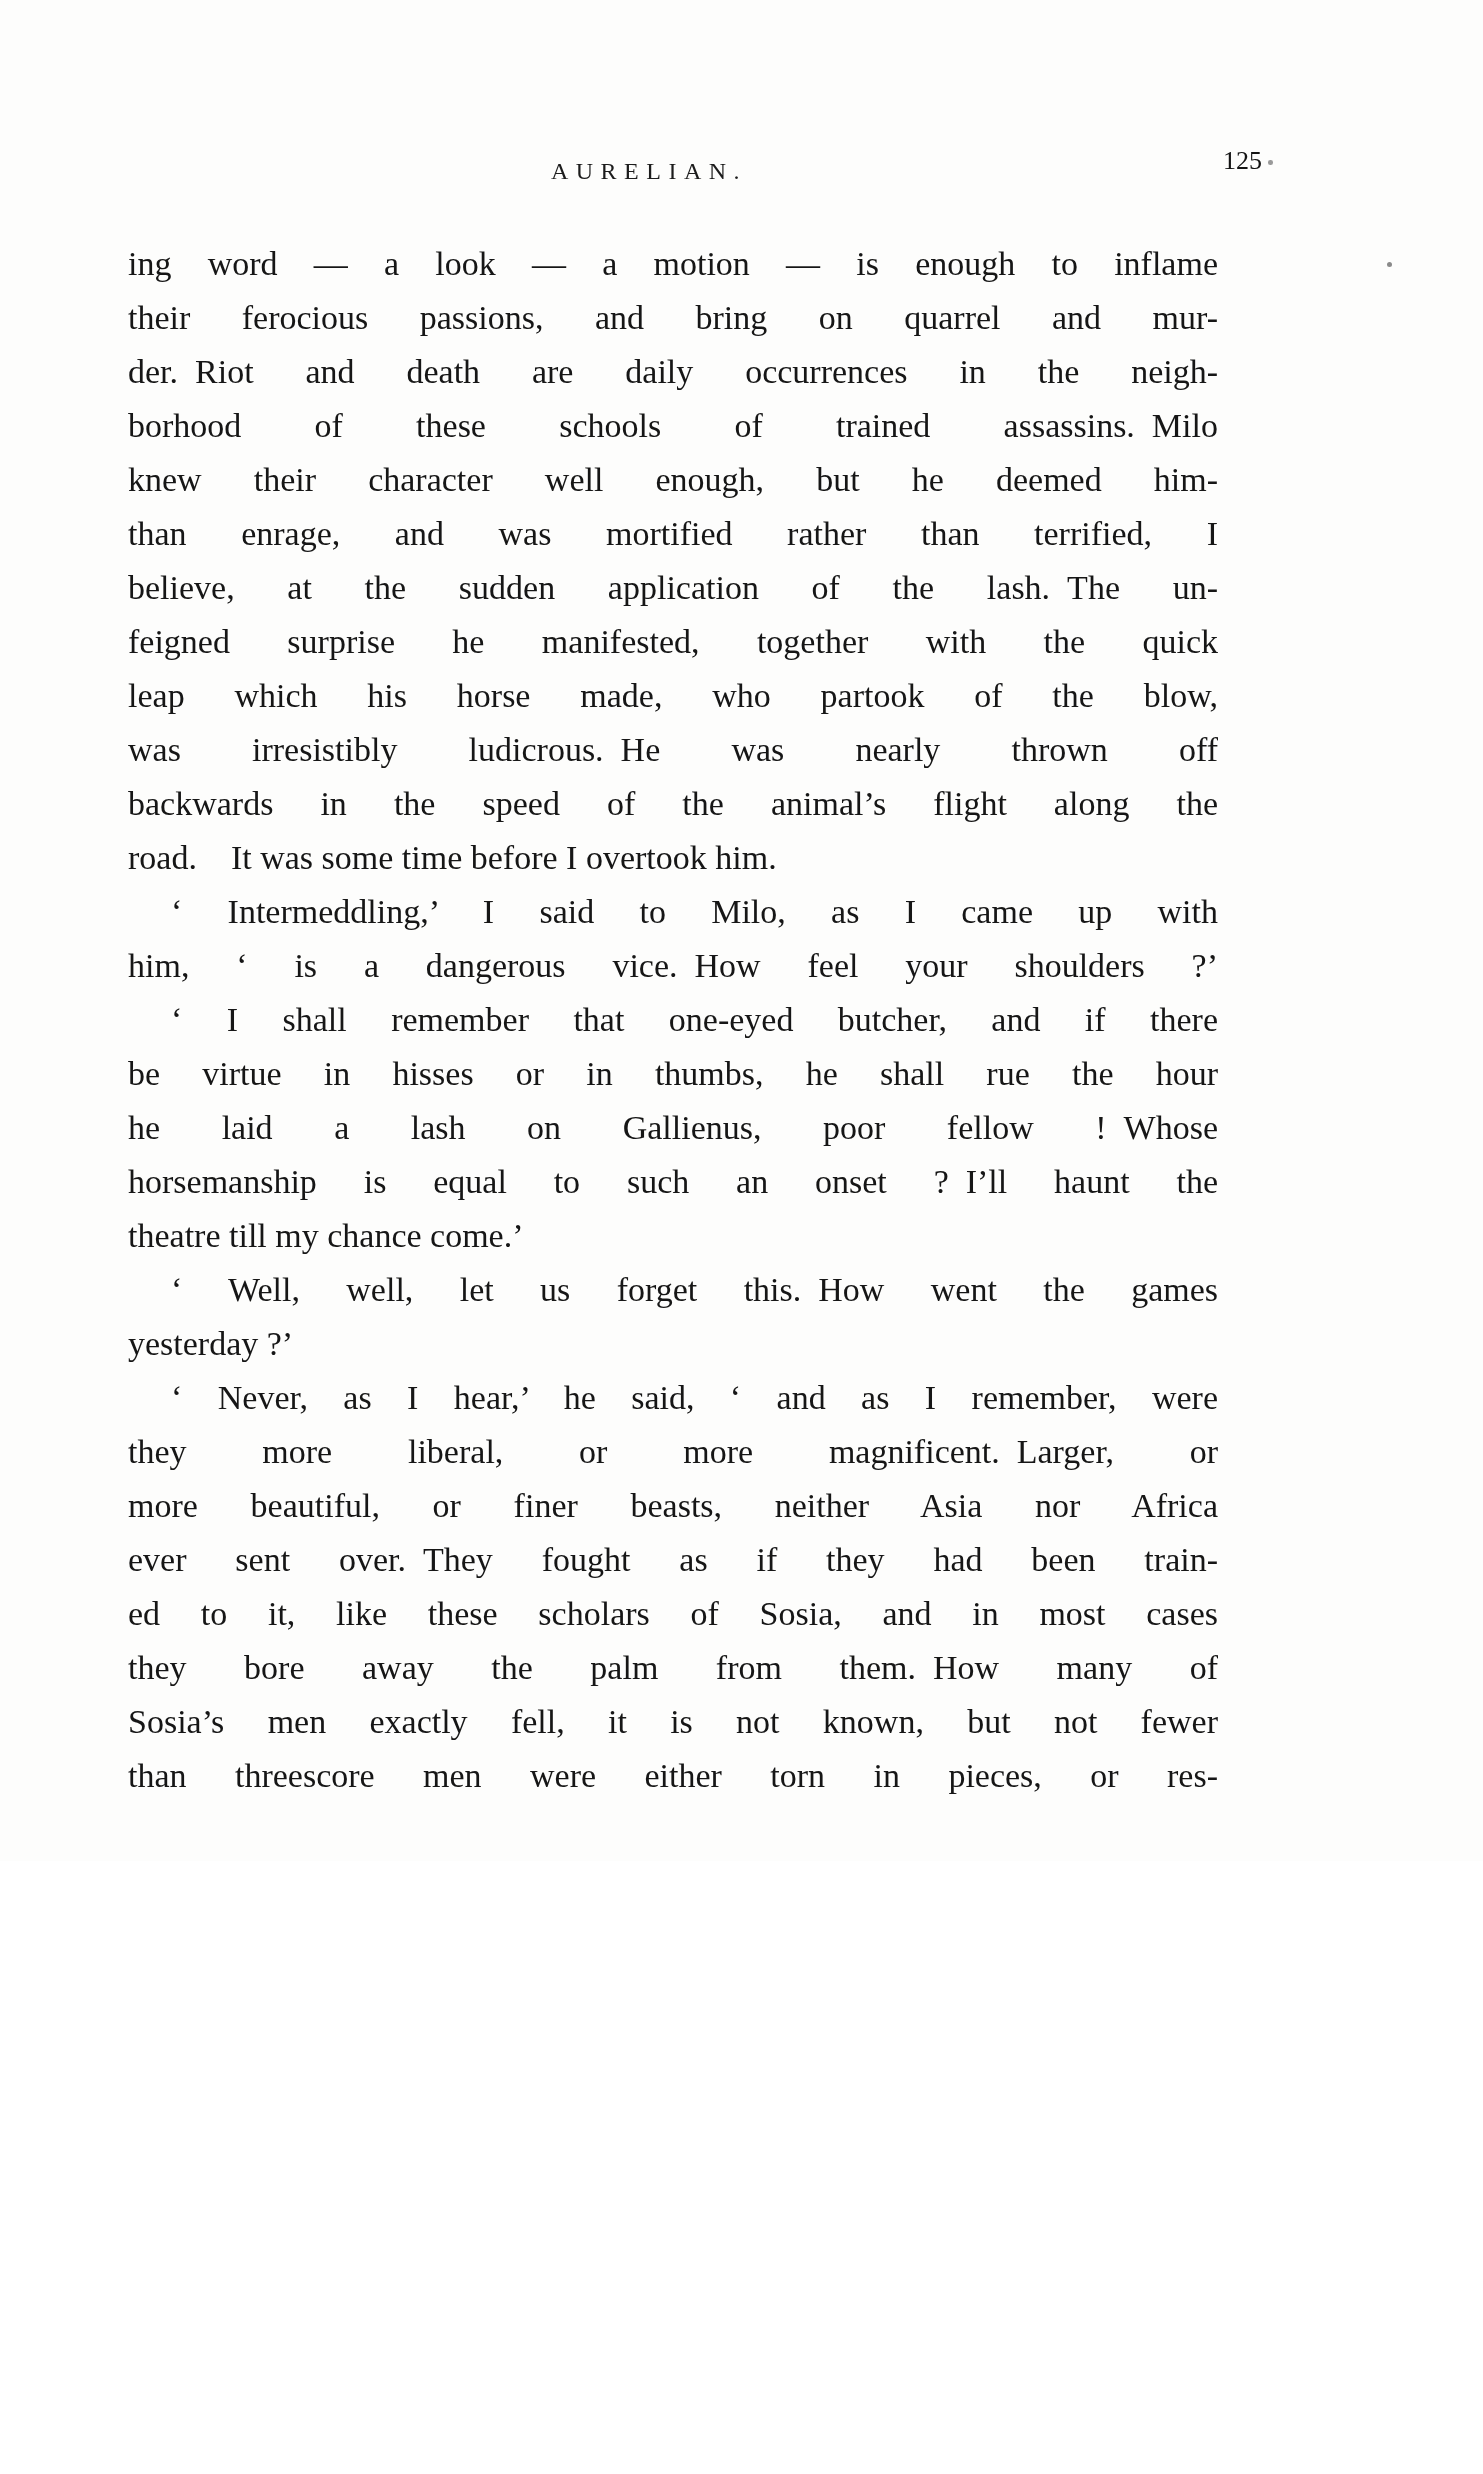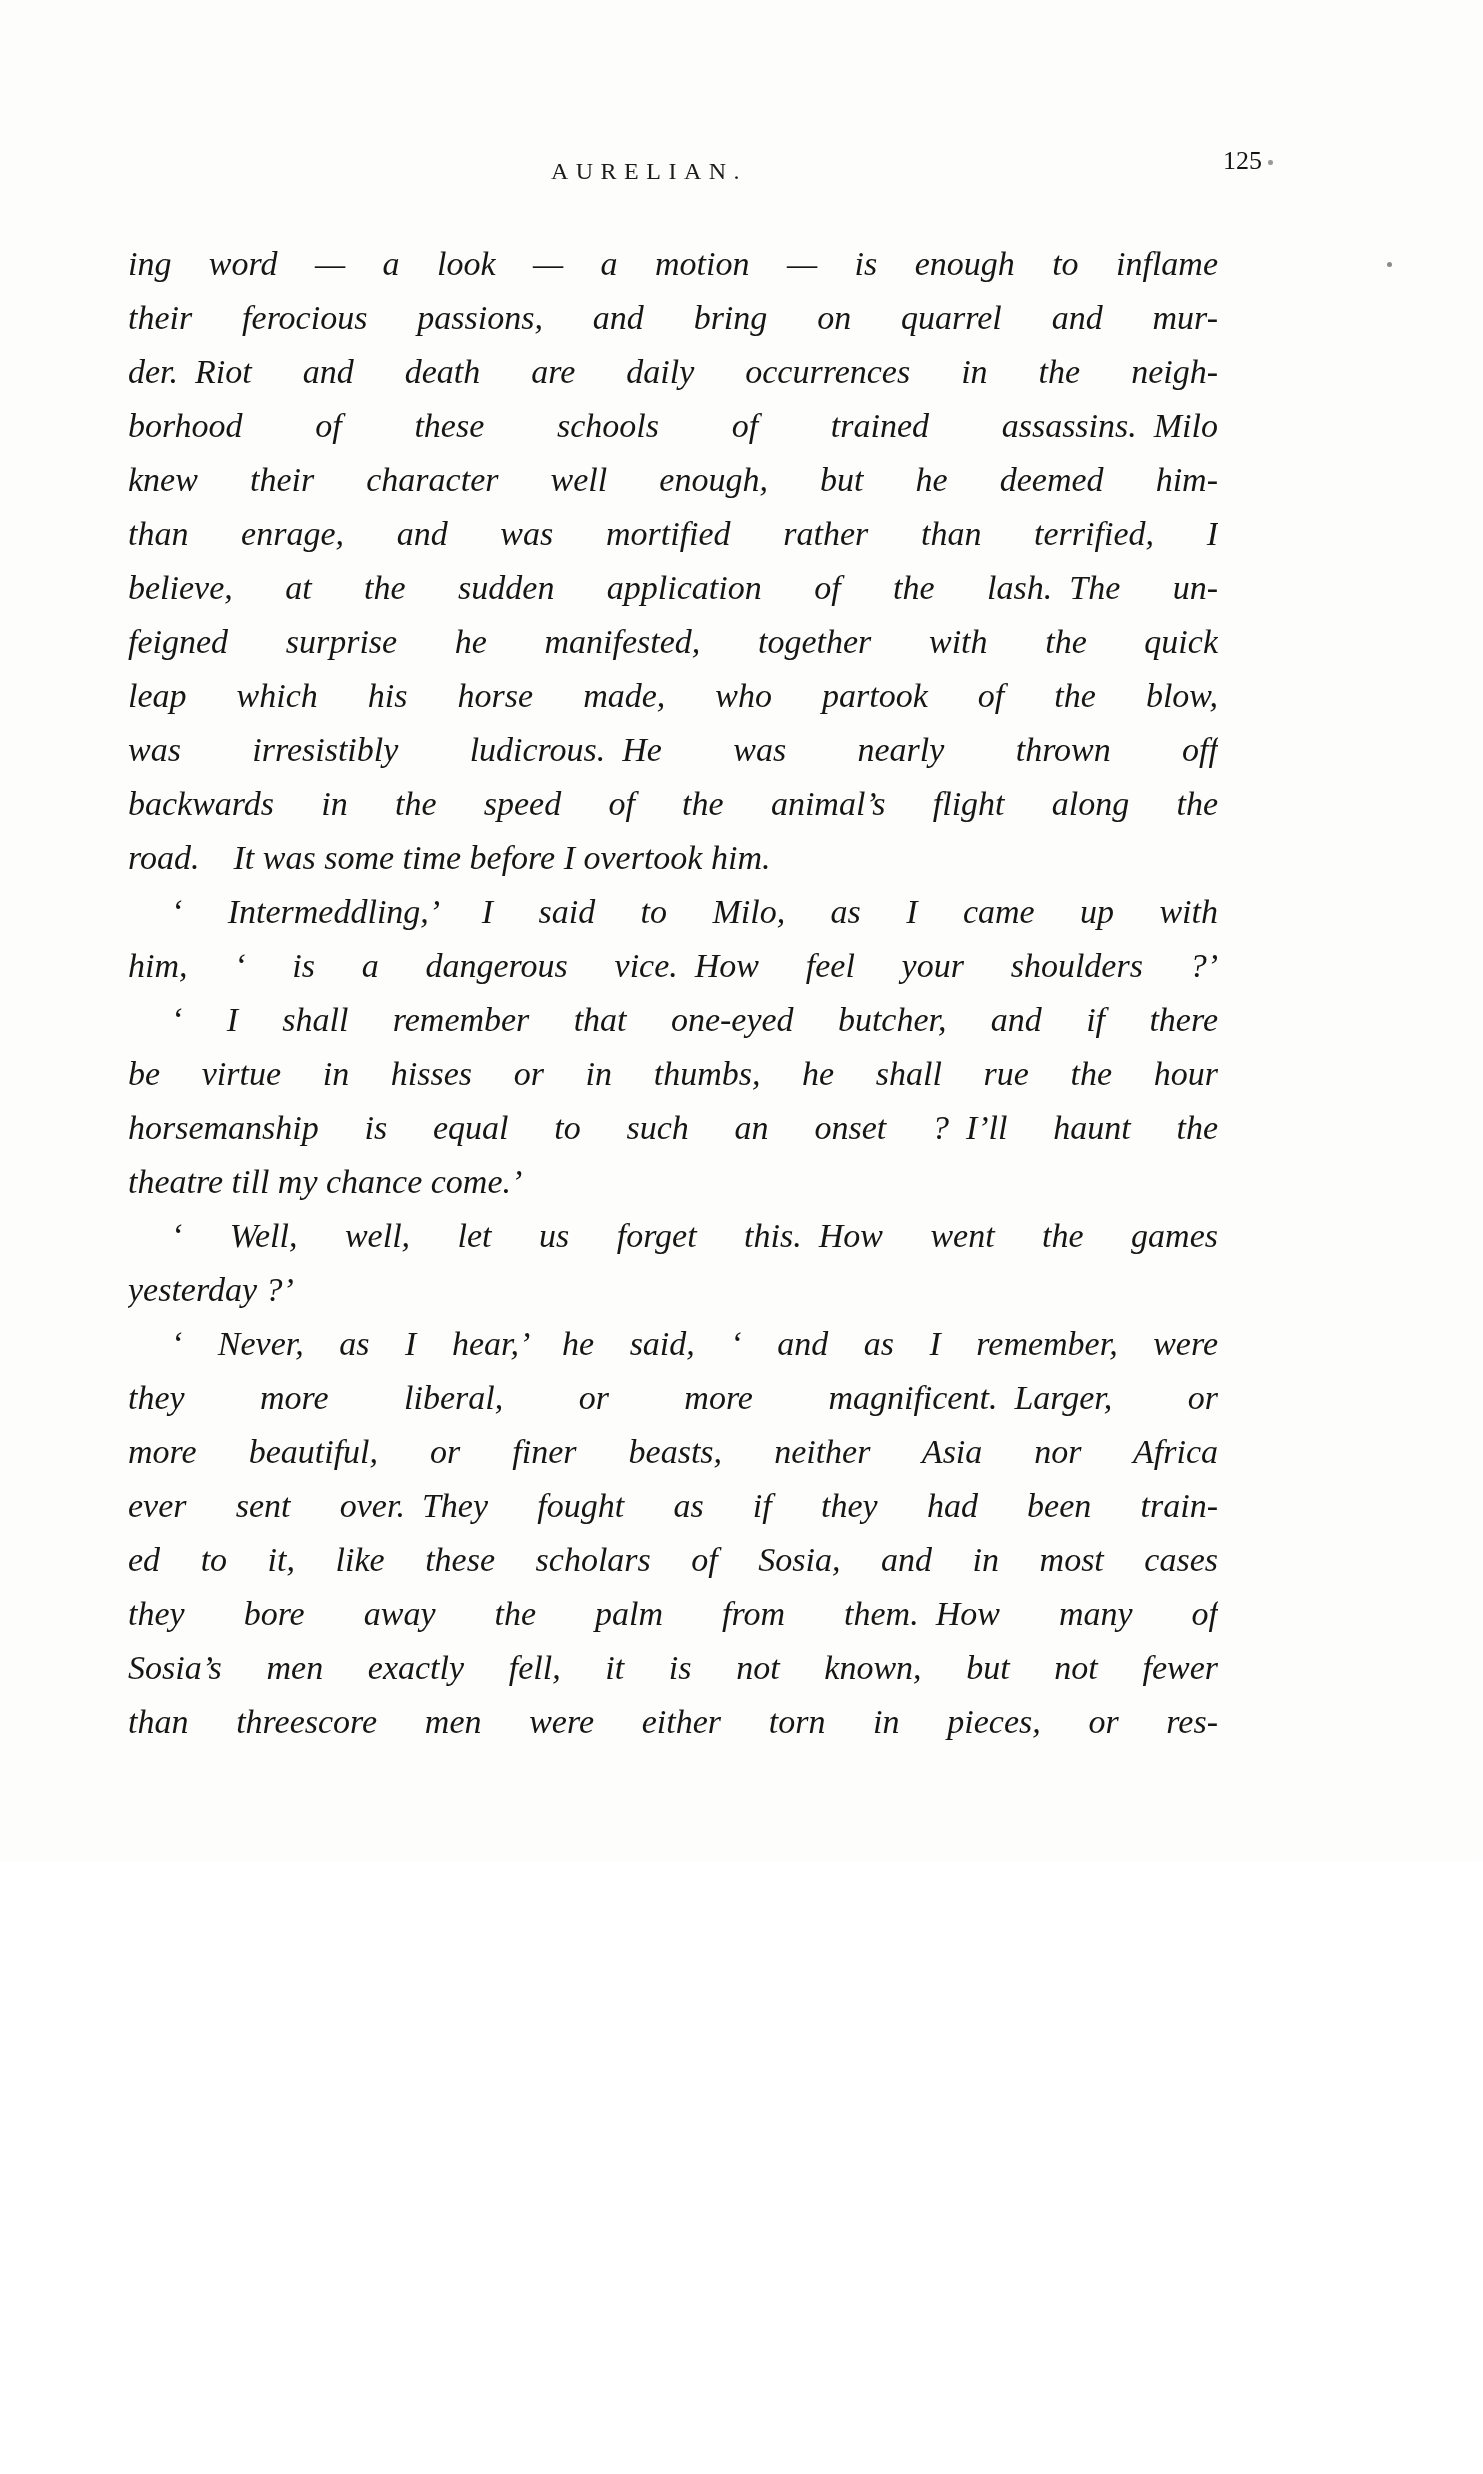--- a/index.html
+++ b/index.html
@@ -29,21 +29,20 @@
     right: 222px;
     font-size: 26px;
     color: #141414;
   }
   .text-block {
     position: absolute;
     top: 237px;
     left: 128px;
     width: 1090px;
     font-size: 34px;
-    font-style: italic;
   }
   .line {
     height: 54px;
     line-height: 54px;
     overflow: hidden;
     text-align: left;
   }
   .line.justify { text-align: justify; text-align-last: justify; }
   .line.justify::after { content: ""; display: inline-block; width: 100%; height: 0; }
   .line.indent { text-indent: 43px; }
@@ -84,20 +83,21 @@
       <div class="line justify">believe, at the sudden application of the lash. The un-</div>
       <div class="line justify">feigned surprise he manifested, together with the quick</div>
       <div class="line justify">leap which his horse made, who partook of the blow,</div>
       <div class="line justify">was irresistibly ludicrous. He was nearly thrown off</div>
       <div class="line justify">backwards in the speed of the animal’s flight along the</div>
       <div class="line">road.  It was some time before I overtook him.</div>
       <div class="line justify indent">‘ Intermeddling,’ I said to Milo, as I came up with</div>
       <div class="line justify">him, ‘ is a dangerous vice. How feel your shoulders ?’</div>
       <div class="line justify indent">‘ I shall remember that one-eyed butcher, and if there</div>
       <div class="line justify">be virtue in hisses or in thumbs, he shall rue the hour</div>
+      <div class="line justify">he laid a lash on Gallienus, poor fellow ! Whose</div>
       <div class="line justify">horsemanship is equal to such an onset ? I’ll haunt the</div>
       <div class="line">theatre till my chance come.’</div>
       <div class="line justify indent">‘ Well, well, let us forget this. How went the games</div>
       <div class="line">yesterday ?’</div>
       <div class="line justify indent">‘ Never, as I hear,’ he said, ‘ and as I remember, were</div>
       <div class="line justify">they more liberal, or more magnificent. Larger, or</div>
       <div class="line justify">more beautiful, or finer beasts, neither Asia nor Africa</div>
       <div class="line justify">ever sent over. They fought as if they had been train-</div>
       <div class="line justify">ed to it, like these scholars of Sosia, and in most cases</div>
       <div class="line justify">they bore away the palm from them. How many of</div>

